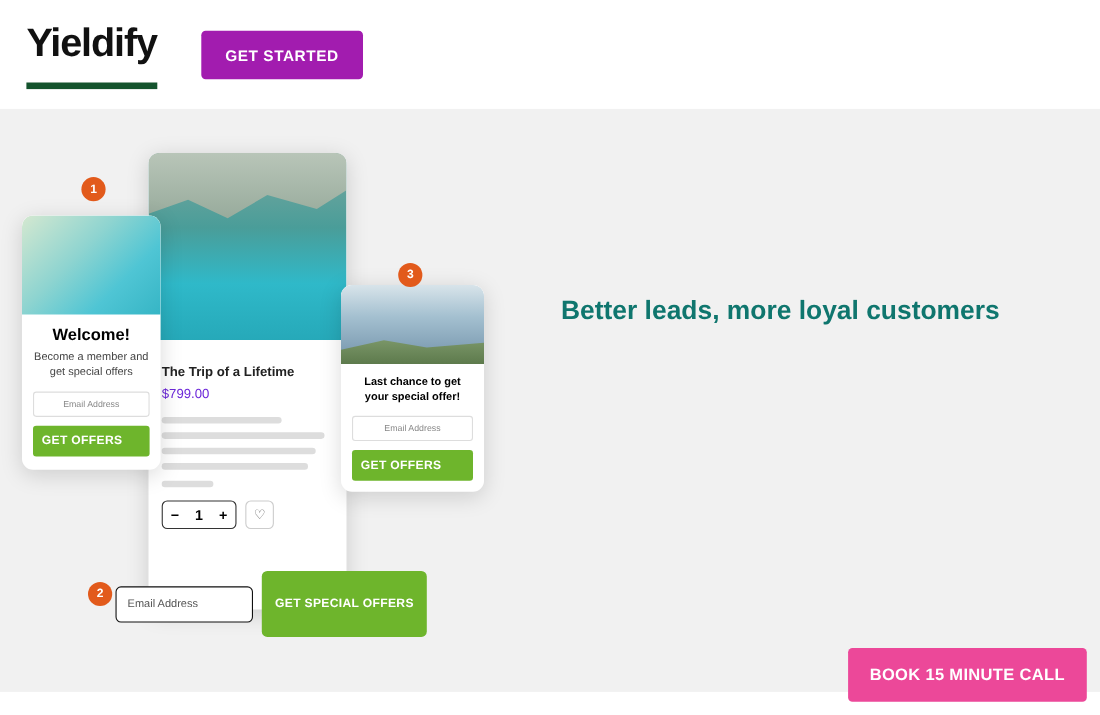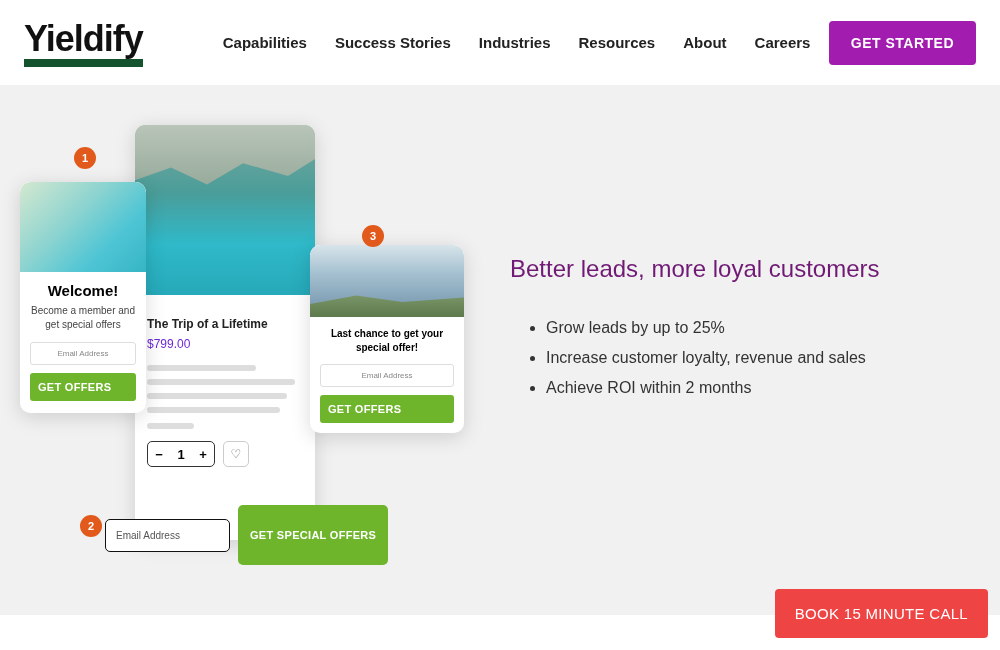--- a/index.html
+++ b/index.html
@@ -1,20 +1,20 @@
 <!DOCTYPE html>
 <html><head>
 <meta charset="utf-8">
 <style>
 * { margin: 0; padding: 0; box-sizing: border-box; }
 body { font-family: -apple-system, BlinkMacSystemFont, "Segoe UI", Arial, sans-serif; background: #fff; width: 1000px; height: 650px; overflow: hidden; position: relative; }
 
 .header { display: flex; align-items: center; padding: 18px 24px; background: #fff; border-radius: 0 0 16px 16px; }
 .logo { font-size: 36px; font-weight: 700; color: #111; letter-spacing: -1px; margin-right: 40px; }
-.logo-underline { border-bottom: 8px solid #14532d; display: inline-block; padding-bottom: 2px; line-height: 1; }
+.logo-underline { border-bottom: 6px solid #14532d; display: inline-block; padding-bottom: 18px; line-height: 1; }
 .nav { display: flex; gap: 28px; flex: 1; margin-left: 40px; }
 .nav-item { font-size: 15px; font-weight: 600; color: #222; cursor: pointer; }
 .header-actions { display: flex; gap: 14px; align-items: center; }
 .btn-login { border: 2px solid #111; background: #fff; padding: 12px 20px; font-size: 14px; font-weight: 700; letter-spacing: 0.5px; border-radius: 4px; cursor: pointer; }
 .btn-primary { background: #a21caf; color: #fff; border: none; padding: 14px 22px; font-size: 14px; font-weight: 700; letter-spacing: 0.5px; border-radius: 4px; cursor: pointer; }
 
 .hero { background: #f1f1f1; min-height: 530px; display: flex; padding: 40px 30px 30px 10px; position: relative; }
 .illus { position: relative; width: 440px; height: 450px; flex-shrink: 0; }
 
 .card { position: absolute; background: #fff; border-radius: 10px; box-shadow: 0 4px 20px rgba(0,0,0,0.15); overflow: hidden; }
@@ -36,52 +36,44 @@
 .heart { border: 1px solid #ccc; border-radius: 5px; width: 26px; height: 26px; display: flex; align-items: center; justify-content: center; font-size: 12px; color: #666; cursor: pointer; }
 
 .card-left { left: 10px; top: 45px; width: 126px; z-index: 10; margin-top: 12px; }
 .card-left .img { height: 90px; background: linear-gradient(135deg, #d4e8d0 0%, #8ed4d0 40%, #4fc5d4 70%, #36b5c5 100%); border-radius: 10px 10px 0 0; }
 .card-left .body { padding: 10px 10px 12px; text-align: center; }
 .card-left .title { font-size: 15px; font-weight: 700; margin-bottom: 5px; }
 .card-left .sub { font-size: 10px; color: #444; line-height: 1.4; margin-bottom: 10px; }
 .mini-input { border: 1px solid #ddd; border-radius: 3px; padding: 6px; font-size: 8px; text-align: center; color: #888; margin-bottom: 8px; cursor: text; }
 .mini-btn { background: #6eb52c; color: #fff; font-size: 11px; font-weight: 700; letter-spacing: 0.3px; padding: 8px; border-radius: 3px; text-align: left; cursor: pointer; }
 
-.card-right { left: 300px; top: 120px; width: 154px; z-index: 15; }
+.card-right { left: 300px; top: 120px; width: 130px; z-index: 15; }
 .card-right .img { height: 72px; background: linear-gradient(180deg, #d8e4ea 0%, #a4c0d0 40%, #7090a8 100%); border-radius: 10px 10px 0 0; position: relative; }
 .card-right .img::after { content: ""; position: absolute; bottom: 0; left: 0; right: 0; height: 30%; background: linear-gradient(180deg, #7a9668 0%, #5d7a4c 100%); clip-path: polygon(0 100%, 0 40%, 30% 0, 60% 30%, 100% 10%, 100% 100%); }
 .card-right .body { padding: 10px; text-align: center; }
 .card-right .title { font-size: 10px; font-weight: 700; line-height: 1.35; margin-bottom: 10px; }
 
 .bottom-strip { position: absolute; left: 95px; top: 380px; display: flex; gap: 8px; z-index: 12; align-items: center; }
 .bottom-input { background: #fff; border: 1.5px solid #111; border-radius: 5px; width: 125px; padding: 10px 10px; font-size: 10px; color: #555; cursor: text; }
 .bottom-btn { background: #6eb52c; color: #fff; font-size: 11px; font-weight: 700; letter-spacing: 0.3px; padding: 24px 12px; border-radius: 5px; cursor: pointer; }
 
 .copy { padding-left: 60px; padding-top: 130px; }
-.copy h2 { font-size: 24px; font-weight: 400; color: #701a75; margin-bottom: 36px; }
+.copy h2 { font-size: 24px; font-weight: 700; color: #0f766e; margin-bottom: 36px; }
 .bullets { list-style: disc; padding-left: 36px; }
 .bullets li { font-size: 16px; color: #333; margin-bottom: 12px; }
 
-.sticky-cta { position: absolute; right: 12px; bottom: 12px; background: #ef4444; color: #fff; font-size: 15px; font-weight: 400; letter-spacing: 0.3px; padding: 16px 20px; border-radius: 4px; cursor: pointer; }
+.sticky-cta { position: absolute; right: 12px; bottom: 12px; background: #ec4899; color: #fff; font-size: 15px; font-weight: 700; letter-spacing: 0.3px; padding: 16px 20px; border-radius: 4px; cursor: pointer; }
 </style>
 </head>
 <body>
 
 <header class="header">
   <div class="logo">
     <span class="logo-underline">Yieldify</span>
   </div>
-  <nav class="nav">
-    <span class="nav-item">Capabilities</span>
-    <span class="nav-item">Success Stories</span>
-    <span class="nav-item">Industries</span>
-    <span class="nav-item">Resources</span>
-    <span class="nav-item">About</span>
-    <span class="nav-item">Careers</span>
-  </nav>
   <div class="header-actions">
     <button class="btn-primary">GET STARTED</button>
   </div>
 </header>
 
 <section class="hero">
 
   <div class="illus">
 
     <div class="badge" style="left:64px; top:22px;">1</div>
@@ -132,22 +124,17 @@
 
     <div class="bottom-strip">
       <div class="bottom-input">Email Address</div>
       <div class="bottom-btn">GET SPECIAL OFFERS</div>
     </div>
 
   </div>
 
   <div class="copy">
     <h2>Better leads, more loyal customers</h2>
-    <ul class="bullets">
-      <li>Grow leads by up to 25%</li>
-      <li>Increase customer loyalty, revenue and sales</li>
-      <li>Achieve ROI within 2 months</li>
-    </ul>
   </div>
 
 </section>
 
 <div class="sticky-cta">BOOK 15 MINUTE CALL</div>
 
 </body></html>

